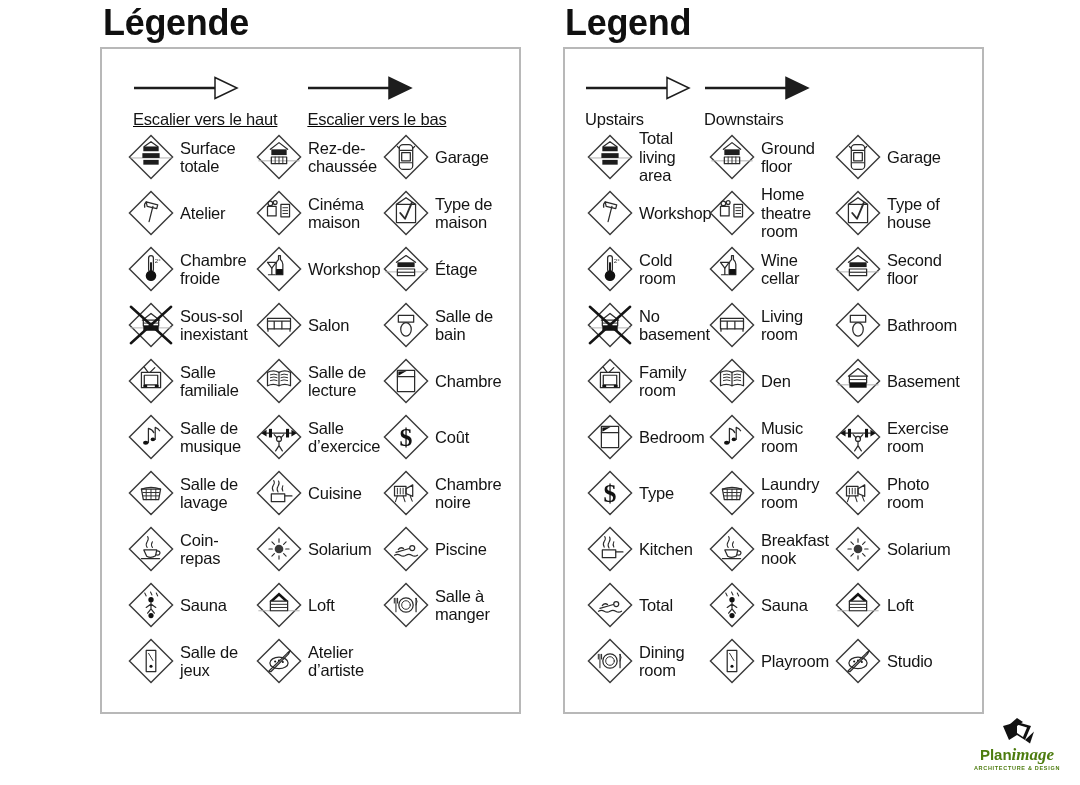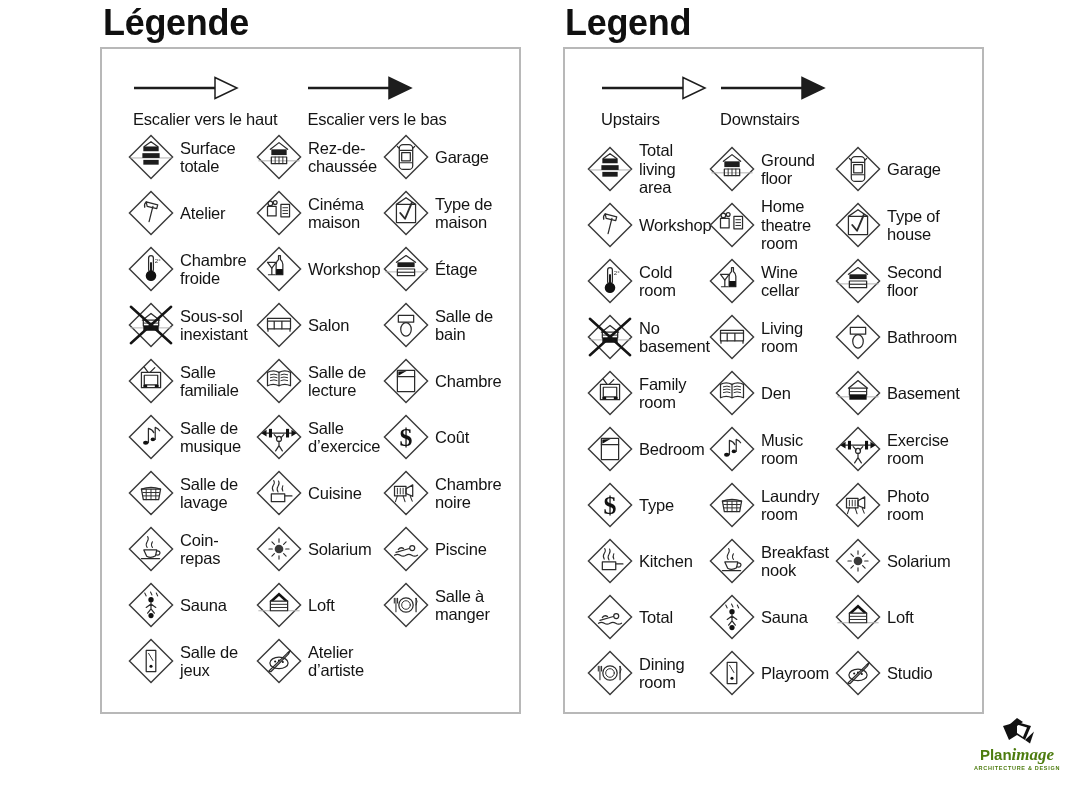--- a/index.html
+++ b/index.html
@@ -8,28 +8,28 @@
 
   .title{position:absolute;top:2px;margin:0;font-size:36px;font-weight:bold;color:#101010;letter-spacing:-0.3px;}
   .title-fr{left:103px;}
   .title-en{left:565px;}
 
   .panel{position:absolute;top:47px;width:421px;height:667px;border:2px solid #b8b8b8;box-sizing:border-box;background:#fff;}
   .panel-fr{left:100px;}
   .panel-en{left:563px;}
 
   .arrows{position:absolute;top:26px;left:0;display:flex;}
-  .panel-fr .arrows{padding-left:31px;gap:30px;}
-  .panel-en .arrows{padding-left:36px;gap:13px;}
+  .panel-fr .arrows{padding-left:31px;gap:30px;text-decoration:underline;}
+  .panel-en .arrows{padding-left:20px;gap:13px;}
   .arrow-item{display:flex;flex-direction:column;align-items:flex-start;}
   .arrow-label{margin-top:5px;font-size:16.5px;color:#141414;white-space:nowrap;letter-spacing:-0.2px;}
 
   .grid{position:absolute;top:80px;left:0;right:0;display:grid;grid-auto-rows:56px;align-items:center;}
   .panel-fr .grid{padding-left:26px;grid-template-columns:128px 127px 1fr;}
-  .panel-en .grid{padding-left:22px;padding-right:12px;grid-template-columns:122px 126px 1fr;margin-top:12px;}
+  .panel-en .grid{padding-left:22px;padding-right:12px;grid-template-columns:122px 126px 1fr;}
   .cell{display:flex;align-items:center;gap:6px;}
   .cell .icon{flex:0 0 auto;line-height:0;}
   .cell .label{font-size:16.5px;line-height:1.12;color:#141414;letter-spacing:-0.2px;}
 
   .logo{position:absolute;right:13px;bottom:14px;width:100px;text-align:center;color:#4d7c0f;}
   .logo-mark{width:40px;height:30px;margin:0 auto;}
   .logo-text{font-size:15px;font-weight:bold;line-height:1;white-space:nowrap;}
   .brand-italic{font-family:"Liberation Serif",serif;font-style:italic;font-size:17px;}
   .logo-tagline{font-size:5.5px;letter-spacing:0.7px;margin-top:2px;font-weight:bold;}
 </style>

